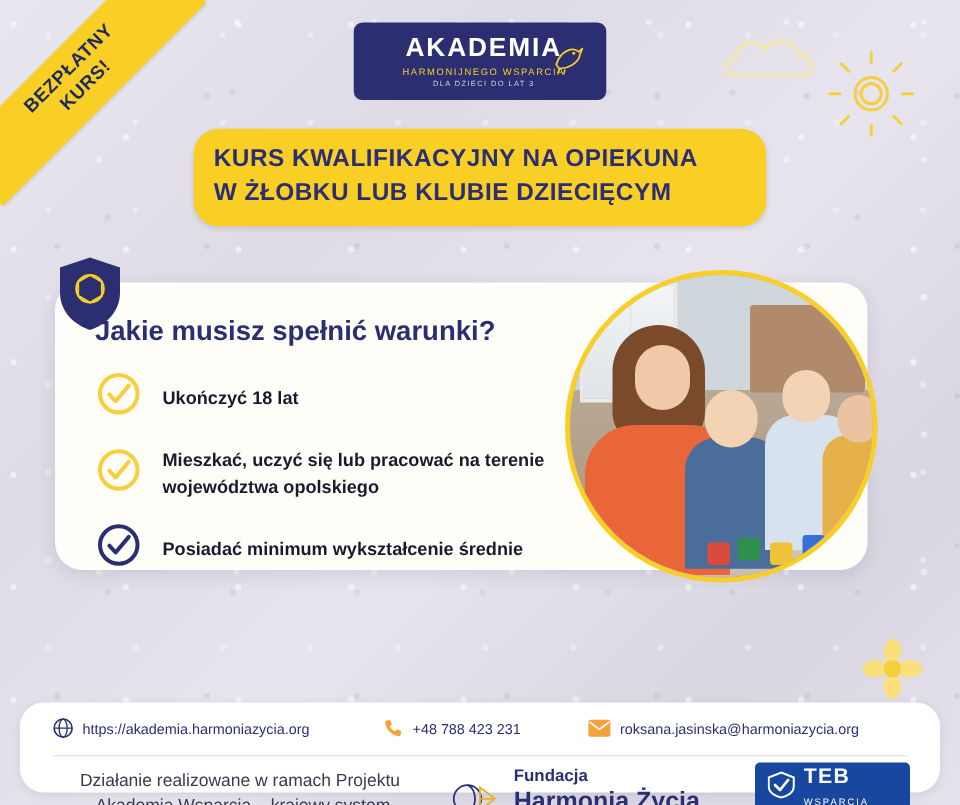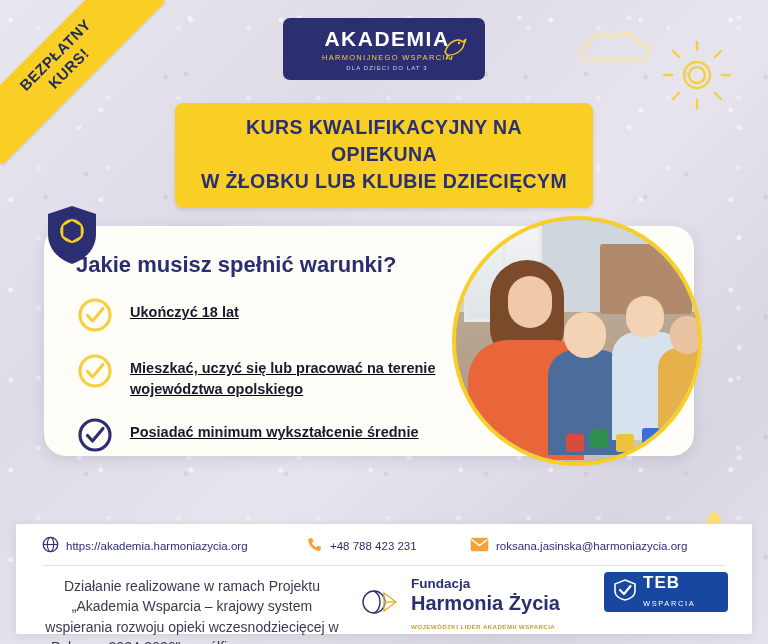--- a/index.html
+++ b/index.html
@@ -73,25 +73,25 @@
   }
 
   
   .cloud { position: absolute; top: 24px; right: 108px; }
   .sun   { position: absolute; top: 38px; right: 34px; }
   .flower{ position: absolute; bottom: 78px; right: 28px; }
 
   
   .title-banner {
     position: absolute; top: 103px; left: 50%; transform: translateX(-50%);
-    width: 418px;
+    width: 458px;
     background: #f9cf26;
-    border-radius: 8px;
+    border-radius: 20px;
     padding: 11px 16px 13px;
-    text-align: center;
+    text-align: left;
     box-shadow: 0 2px 4px rgba(0,0,0,.10);
   }
   .title-banner div {
     color: #2b2f72;
     font-weight: bold;
     font-size: 19.5px;
     letter-spacing: .4px;
     line-height: 1.38;
     text-transform: uppercase;
   }
@@ -110,23 +110,22 @@
     box-shadow: 0 4px 14px rgba(60,50,90,.12);
   }
   .card h2 {
     position: absolute; top: 26px; left: 32px;
     font-size: 22px; color: #2b2f72; font-weight: bold;
   }
   .conditions {
     position: absolute; top: 72px; left: 34px; width: 400px;
   }
   .cond-row {
-    display: flex; align-items: flex-start; gap: 18px;
+    display: flex; align-items: center; gap: 18px;
     margin-bottom: 18px;
-    text-decoration: underline;
   }
   .cond-row:last-child { margin-bottom: 0; }
   .cond-text {
     font-size: 14.5px; color: #1a1a2e; font-weight: bold; line-height: 1.45;
     padding-top: 4px;
   }
 
   
   .photo {
     position: absolute; top: -10px; right: -8px;
@@ -205,23 +204,23 @@
     position: absolute; top: 477px; left: 50%; transform: translateX(-50%);
     background: #f9cf26; color: #2b2f72;
     font-size: 25px; font-weight: bold; letter-spacing: .4px;
     padding: 8px 26px 10px; border-radius: 7px;
     box-shadow: 0 2px 4px rgba(0,0,0,.10);
   }
 
   
   .footer {
     position: absolute; left: 16px; bottom: 10px;
-    width: 736px; height: 110px;
+    width: 736px; height: 72px;
     background: #ffffff;
-    border-radius: 2px;
+    border-radius: 19px;
     box-shadow: 0 2px 8px rgba(60,50,90,.10);
   }
   .contact-bar {
     position: absolute; top: 12px; left: 26px; right: 26px;
     display: flex; align-items: center; gap: 14px;
     border-bottom: 1px solid #e3e0ea;
     padding-bottom: 10px;
   }
   .contact {
     display: flex; align-items: center; gap: 7px;

